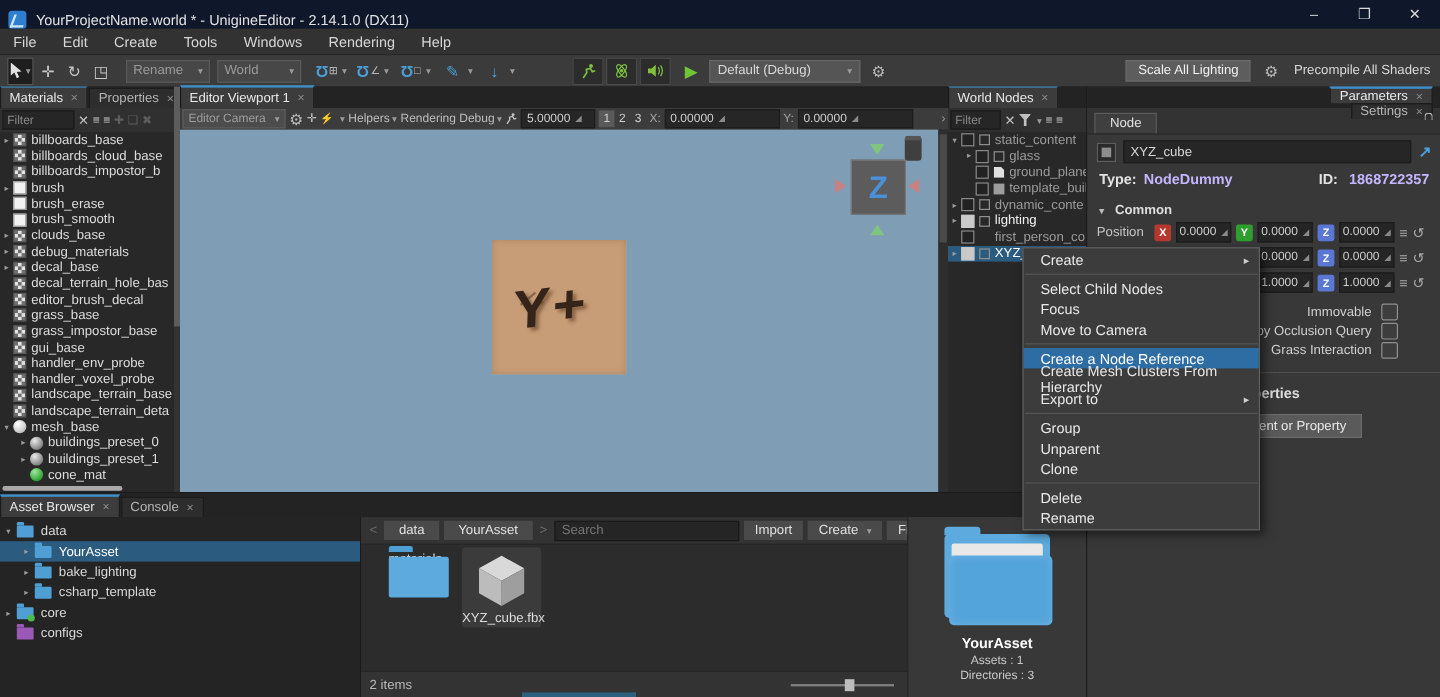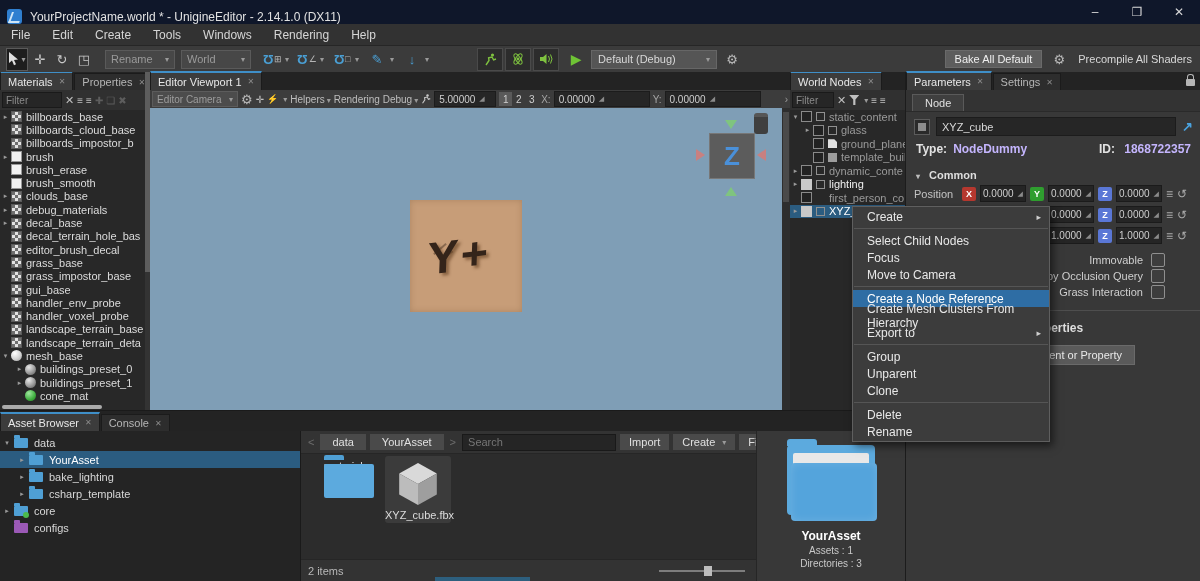--- a/index.html
+++ b/index.html
@@ -120,21 +120,21 @@
   .wn-check.on{background:#c9c9c9;border-color:#c9c9c9;}
   .nicon{width:9px;height:9px;margin-right:4px;flex:0 0 auto;box-sizing:border-box;}
   .n-cube{border:1px solid #909090;}
   .n-cubef{background:#9d9d9d;}
   .n-page{background:#e0e0e0;clip-path:polygon(0 0,70% 0,100% 30%,100% 100%,0 100%);}
   .funnel{display:inline-block;width:10px;height:10px;background:#c0c0c0;
           clip-path:polygon(0 0,100% 0,62% 45%,62% 100%,40% 100%,40% 45%);}
   
   .params-panel{position:absolute;top:72px;left:905px;width:295px;height:509px;background:#383838;
                 border-left:1px solid #1c1c1c;}
-  .params-panel .tabbar{padding-right:6px;}
+  .params-panel .tabbar{padding-right:6px;flex-direction:column;}
   .lockic{margin-left:auto;margin-bottom:4px;width:9px;height:7px;background:#b5b5b5;border-radius:1px;
           position:relative;}
   .lockic::before{content:"";position:absolute;top:-5px;left:1px;width:5px;height:5px;
           border:1.5px solid #b5b5b5;border-bottom:none;border-radius:3px 3px 0 0;}
   .subtab-row{height:21px;background:#333;border-bottom:1px solid #2a2a2a;display:flex;align-items:flex-end;padding-left:6px;}
   .subtab{background:#3f3f3f;border:1px solid #5a5a5a;border-bottom:none;color:#e0e0e0;
           font-size:11px;padding:2px 12px;}
   .name-row{display:flex;align-items:center;gap:6px;padding:5px 8px 3px 8px;}
   .p-check{width:14px;height:14px;background:#2a2a2a;border:1px solid #5c5c5c;position:relative;}
   .p-check::after{content:"";position:absolute;left:3px;top:3px;right:3px;bottom:3px;background:#8d8d8d;}
@@ -304,21 +304,21 @@
         </svg>
     </span>
     <span class="tb-btn play" style="margin-left:6px;">▶</span>
     <span class="cfg-select">
       <span>Default (Debug)</span>
       <span class="caret">▾</span>
     </span>
     <span class="tb-btn gear">⚙</span>
 
     <span class="tb-right">
-      <button class="btn-bake">Bake All Default</button>
+      <button class="btn-bake">Scale All Lighting</button>
       <span class="tb-btn gear">⚙</span>
       <span class="btn-flat">Precompile All Shaders</span>
     </span>
   </div>
 
   <div class="materials-panel">
     <div class="tabbar">
       <span class="tab active">
         <span>Materials</span>
         <span class="x">✕</span>

